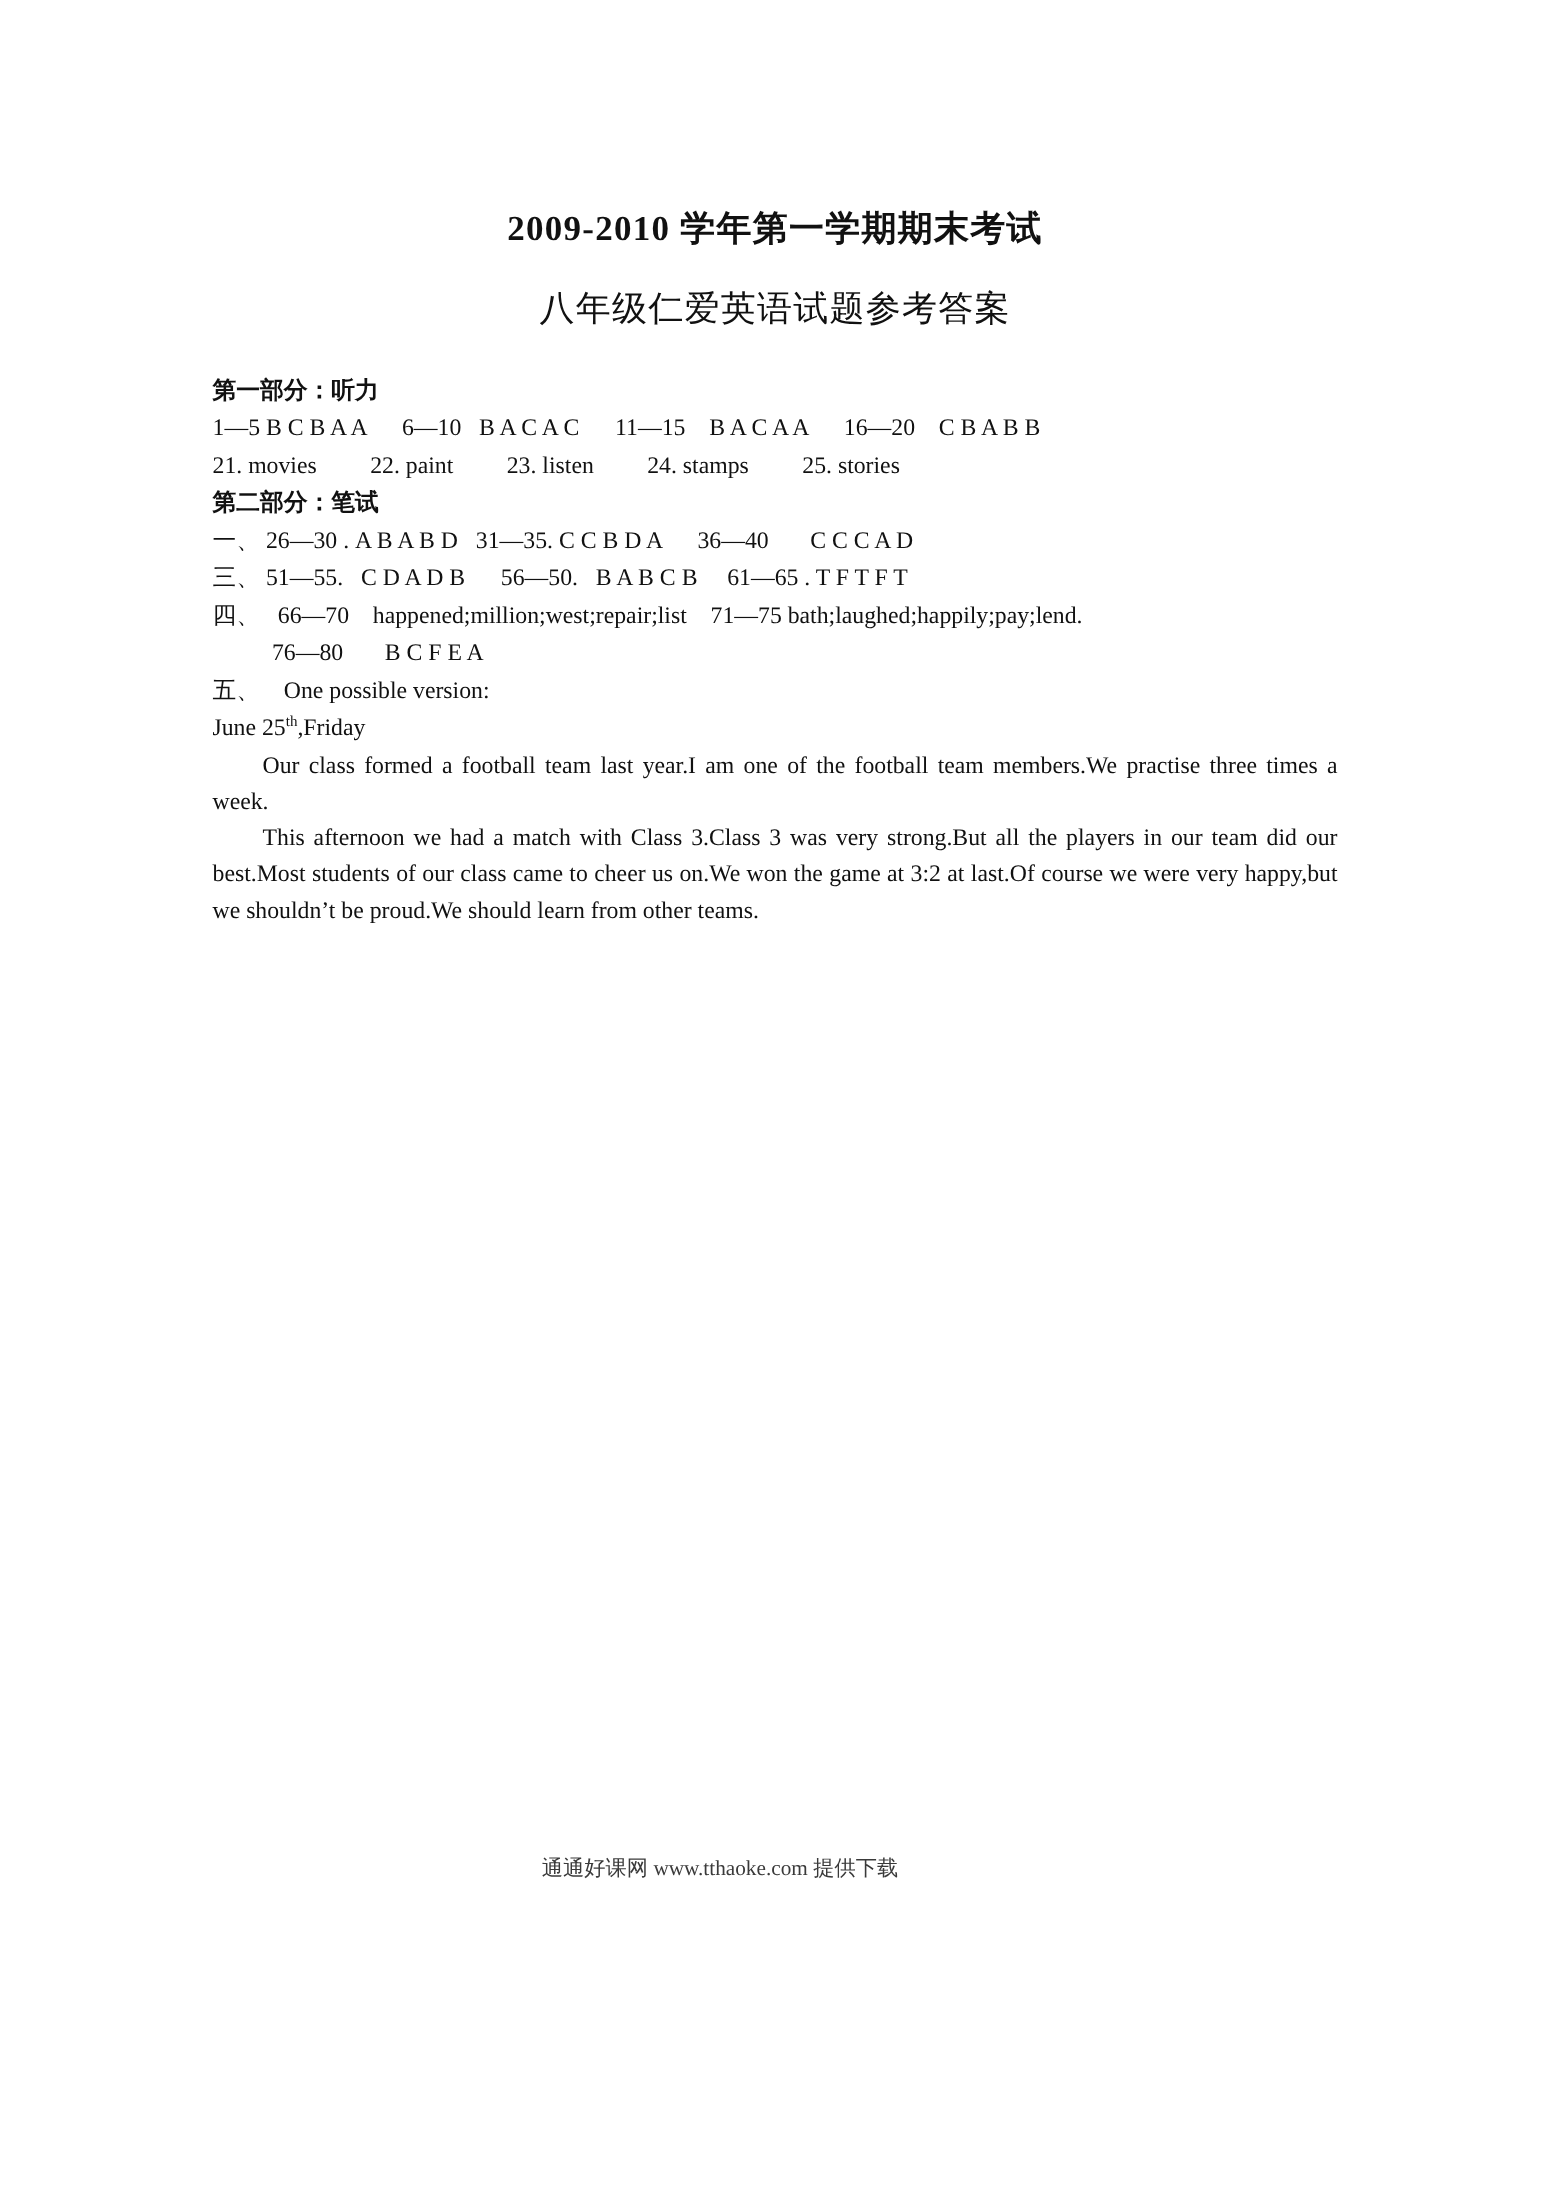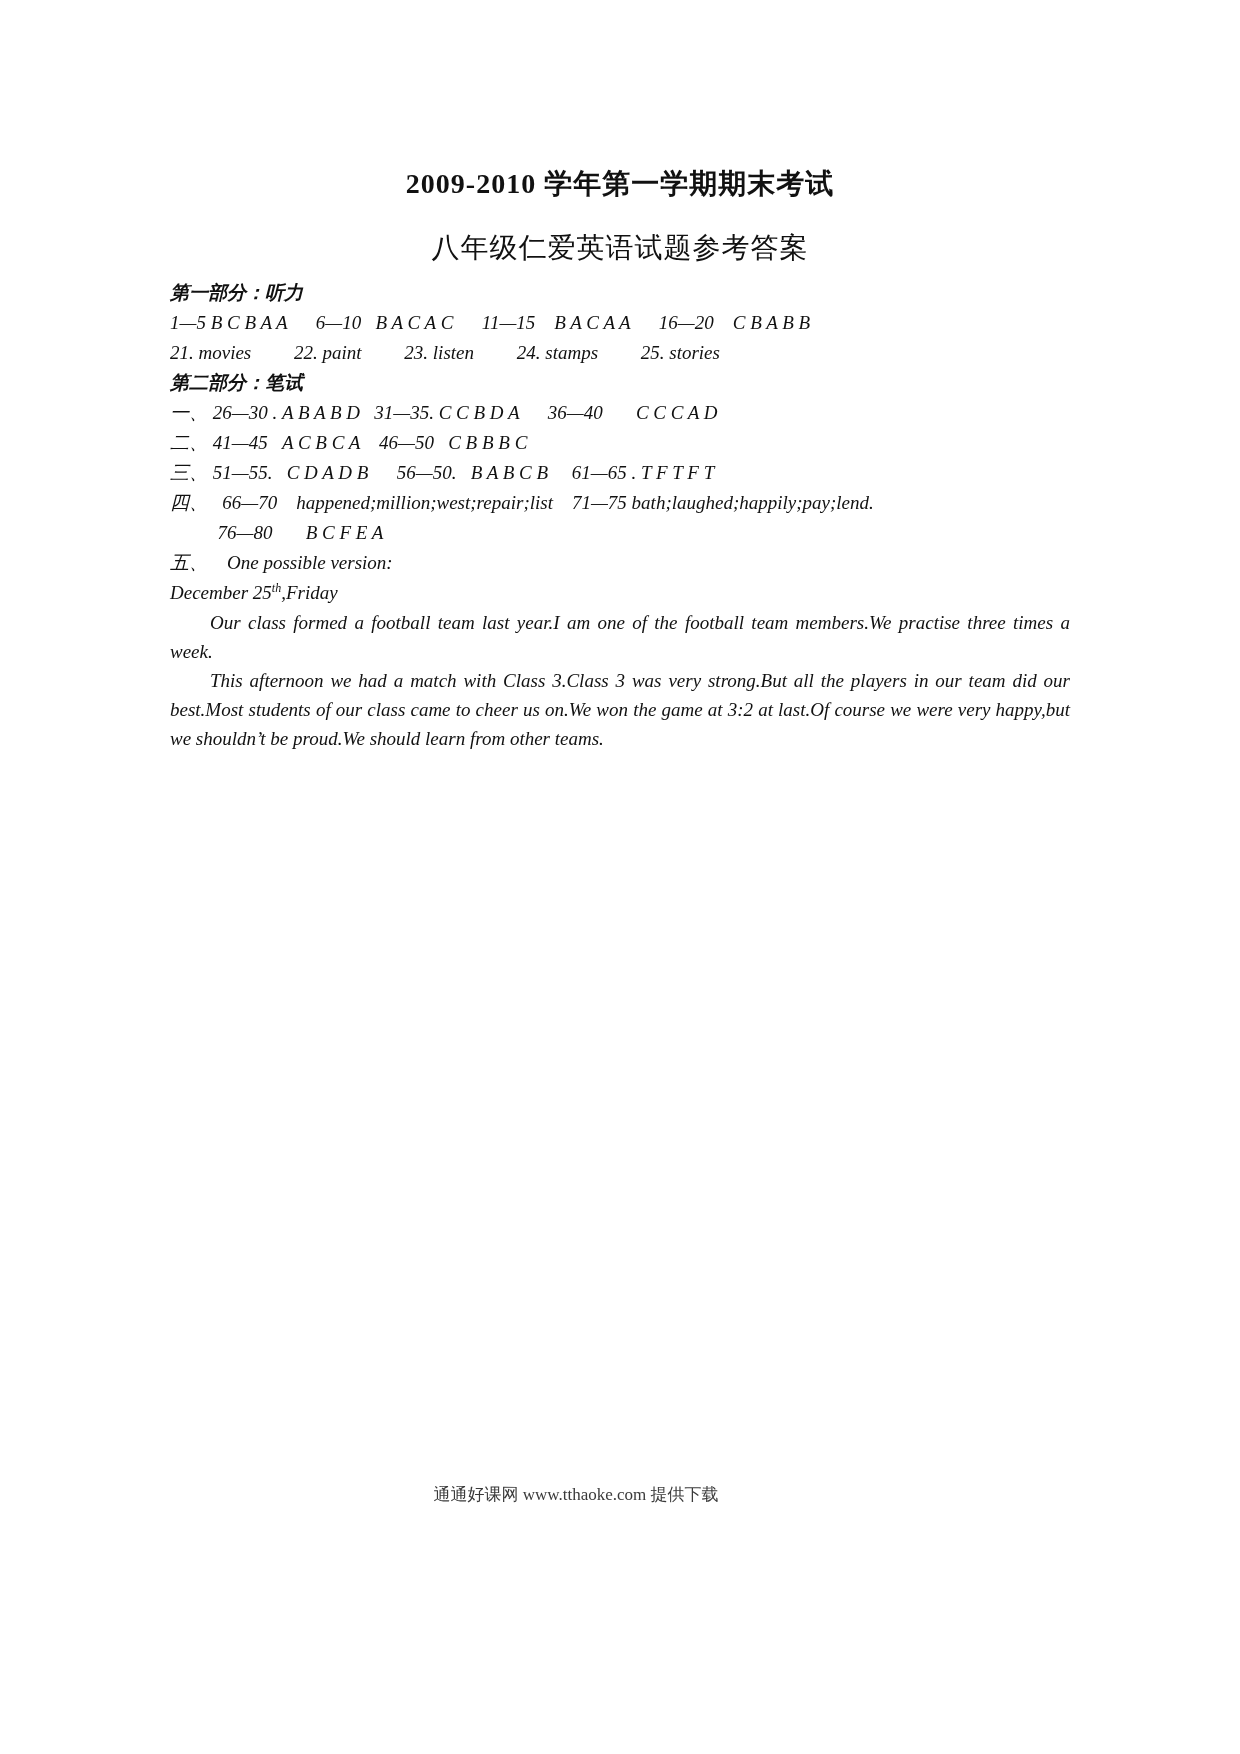--- a/index.html
+++ b/index.html
@@ -34,24 +34,23 @@
   .subtitle {
     margin: 0;
     padding-top: 20px;
     text-align: center;
     font-size: 28px;
     font-weight: normal;
     letter-spacing: 1px;
     line-height: 44px;
   }
   .content {
-    margin-top: 8px;
+    margin-top: 28px;
     font-size: 19px;
     line-height: 30px;
-    font-style: italic;
   }
   .section-heading {
     font-weight: bold;
     white-space: pre-wrap;
     font-size: 19px;
   }
   .line {
     white-space: pre-wrap;
   }
   .essay-date {
@@ -93,31 +92,30 @@
     <div class="section-heading">第一部分：听力</div>
 
     <div class="line">1—5 B C B A A      6—10   B A C A C      11—15    B A C A A      16—20    C B A B B</div>
 
     <div class="line">21. movies         22. paint         23. listen         24. stamps         25. stories</div>
 
     <div class="section-heading">第二部分：笔试</div>
 
     <div class="line">一、 26—30 . A B A B D   31—35. C C B D A      36—40       C C C A D</div>
 
-    <div class="line">二、 41—45   A C B C A    46—50   C B B B C</div>
 
     <div class="line">三、 51—55.   C D A D B      56—50.   B A B C B     61—65 . T F T F T</div>
 
     <div class="line">四、   66—70    happened;million;west;repair;list    71—75 bath;laughed;happily;pay;lend.</div>
 
     <div class="line">          76—80       B C F E A</div>
 
     <div class="line">五、    One possible version:</div>
 
-    <div class="essay-date"><span>December 25</span><span class="sup">th</span><span>,Friday</span></div>
+    <div class="essay-date"><span>June 25</span><span class="sup">th</span><span>,Friday</span></div>
 
     <p class="para">Our class formed a football team last year.I am one of the football team members.We practise three times a week.</p>
 
     <p class="para">This afternoon we had a match with Class 3.Class 3 was very strong.But all the players in our team did our best.Most students of our class came to cheer us on.We won the game at 3:2 at last.Of course we were very happy,but we shouldn’t be proud.We should learn from other teams.</p>
 
   </div>
 
 </div>
 
 <div class="footer">通通好课网  www.tthaoke.com 提供下载</div>

